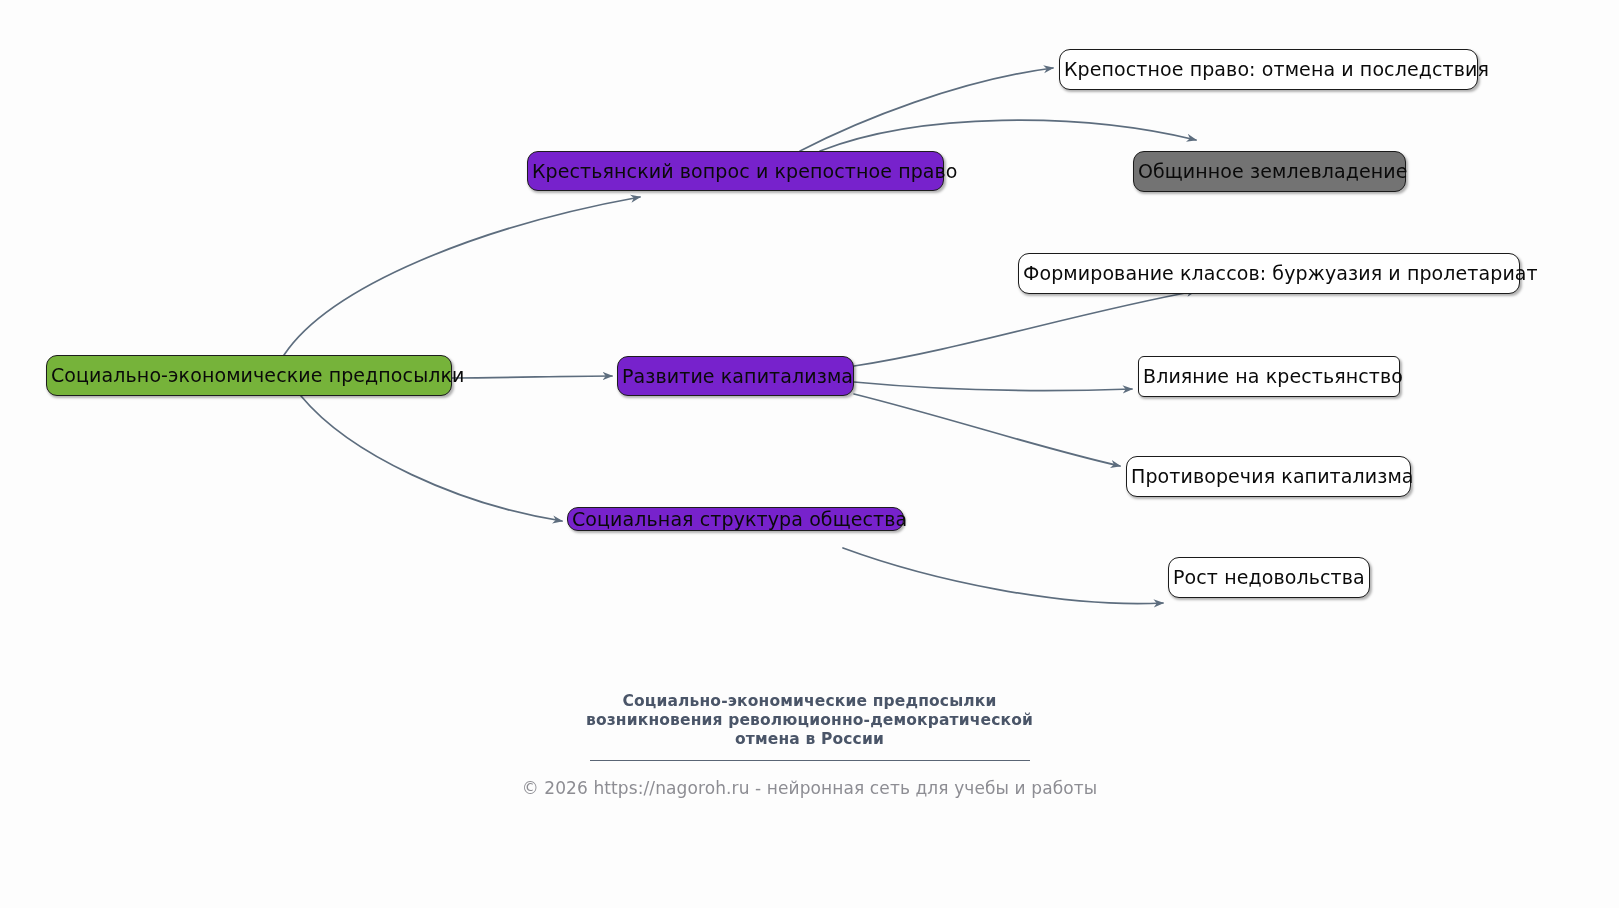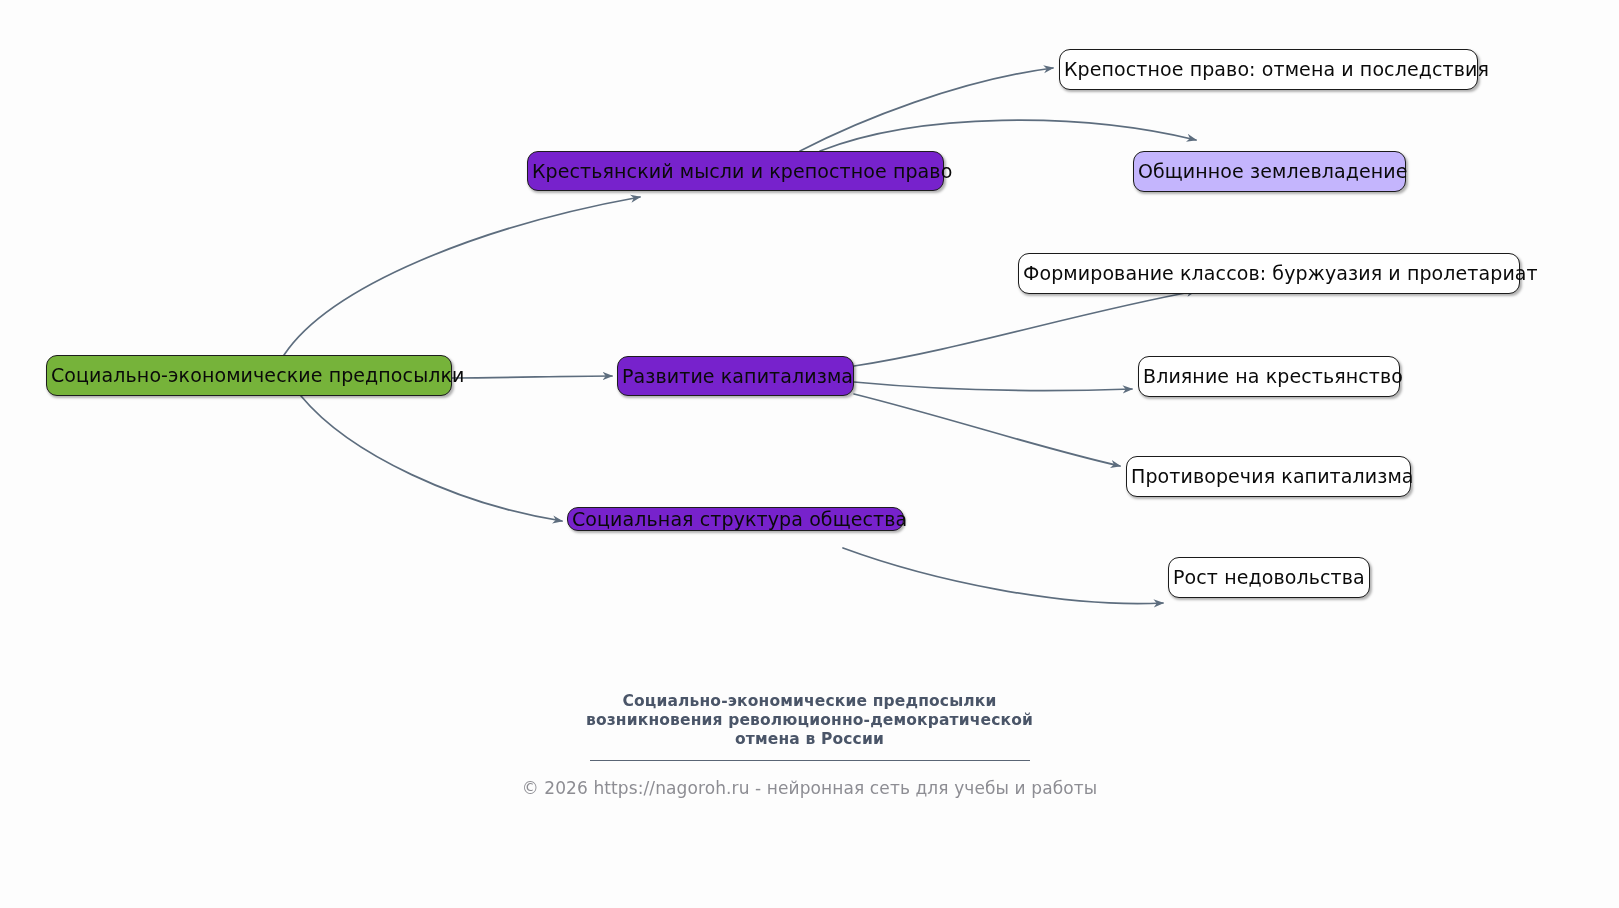--- a/index.html
+++ b/index.html
@@ -106,38 +106,38 @@
         <path d="M 854 394 C 950 418 1040 448 1120 466" marker-end="url(#arrow)"></path>
         <path d="M 843 548 C 930 580 1060 608 1163 603" marker-end="url(#arrow)"></path>
       </g>
   </svg>
 
   <div id="nodes-group">
       <div class="node node-root" style="left: 46px; top: 355px; width: 406px; height: 41px; background: rgb(118, 179, 58); color: rgb(10, 10, 10);">
         <span class="node-label">Социально-экономические предпосылки</span>
       </div>
       <div class="node node-branch" style="left: 527px; top: 151px; width: 417px; height: 40px; background: rgb(119, 34, 204); color: rgb(10, 10, 10);">
-        <span class="node-label">Крестьянский мысли и крепостное право</span>
+        <span class="node-label">Крестьянский вопрос и крепостное право</span>
       </div>
       <div class="node node-branch" style="left: 617px; top: 356px; width: 237px; height: 40px; background: rgb(119, 34, 204); color: rgb(10, 10, 10);">
         <span class="node-label">Развитие капитализма</span>
       </div>
       <div class="node node-branch" style="left: 567px; top: 507px; width: 337px; height: 24px; background: rgb(119, 34, 204); color: rgb(10, 10, 10);">
         <span class="node-label">Социальная структура общества</span>
       </div>
       <div class="node node-leaf" style="left: 1059px; top: 49px; width: 419px; height: 41px; background: rgb(255, 255, 255); color: rgb(10, 10, 10);">
         <span class="node-label">Крепостное право: отмена и последствия</span>
       </div>
-      <div class="node node-leaf" style="left: 1133px; top: 151px; width: 273px; height: 41px; background: #c4b5fd; color: rgb(10, 10, 10);">
+      <div class="node node-leaf" style="left: 1133px; top: 151px; width: 273px; height: 41px; background: #737373; color: rgb(10, 10, 10);">
         <span class="node-label">Общинное землевладение</span>
       </div>
       <div class="node node-leaf" style="left: 1018px; top: 253px; width: 502px; height: 41px; background: rgb(255, 255, 255); color: rgb(10, 10, 10);">
         <span class="node-label">Формирование классов: буржуазия и пролетариат</span>
       </div>
-      <div class="node node-leaf" style="left: 1138px; top: 356px; width: 262px; height: 41px; background: rgb(255, 255, 255); color: rgb(10, 10, 10);">
+      <div class="node node-leaf" style="left: 1138px; top: 356px; width: 262px; height: 41px; background: rgb(255, 255, 255); color: rgb(10, 10, 10); border-radius: 6px;">
         <span class="node-label">Влияние на крестьянство</span>
       </div>
       <div class="node node-leaf" style="left: 1126px; top: 456px; width: 285px; height: 41px; background: rgb(255, 255, 255); color: rgb(10, 10, 10);">
         <span class="node-label">Противоречия капитализма</span>
       </div>
       <div class="node node-leaf" style="left: 1168px; top: 557px; width: 202px; height: 41px; background: rgb(255, 255, 255); color: rgb(10, 10, 10);">
         <span class="node-label">Рост недовольства</span>
       </div>
     </div>
 

